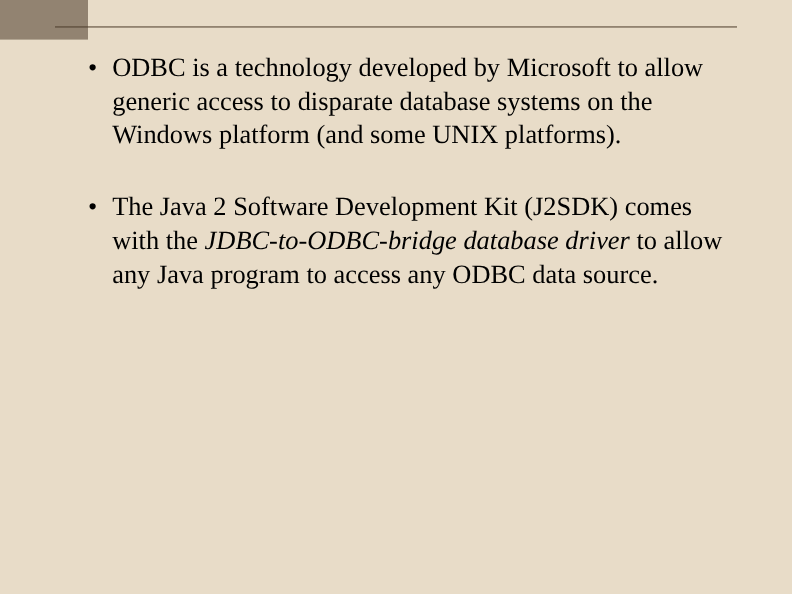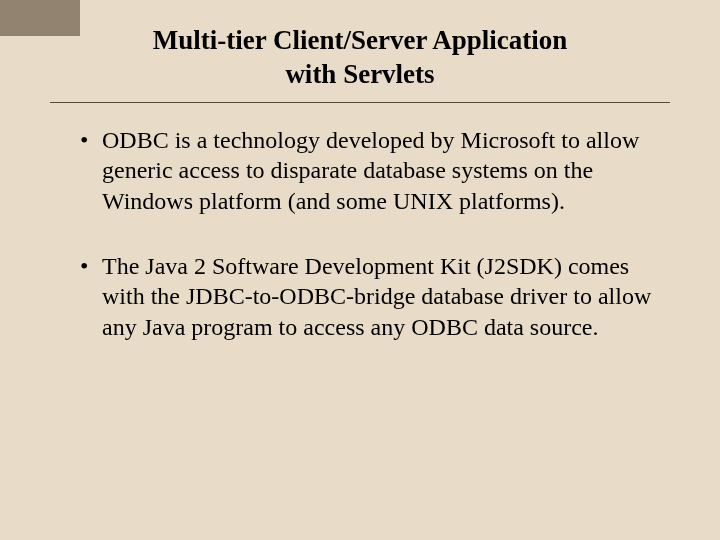--- a/index.html
+++ b/index.html
@@ -49,32 +49,29 @@
     margin-bottom: 34px;
   }
   .dot {
     flex: 0 0 22px;
     text-align: left;
   }
   .txt {
     flex: 1;
   }
   .italic {
+    font-style: italic;
   }
 </style>
 </head>
 <body>
 
 <div class="watermark"></div>
 
 <div class="slide">
-  <h1 class="title">
-    <span>Multi-tier Client/Server Application</span><br>
-    <span>with Servlets</span>
-  </h1>
   <hr class="hr">
 
   <div class="content">
 
     <div class="bullet">
       <div class="dot">•</div>
       <div class="txt">
         <span>ODBC is a technology developed by Microsoft to allow generic access to disparate database systems on the Windows platform (and some UNIX platforms).</span><span class="italic"></span><span></span>
       </div>
     </div>

